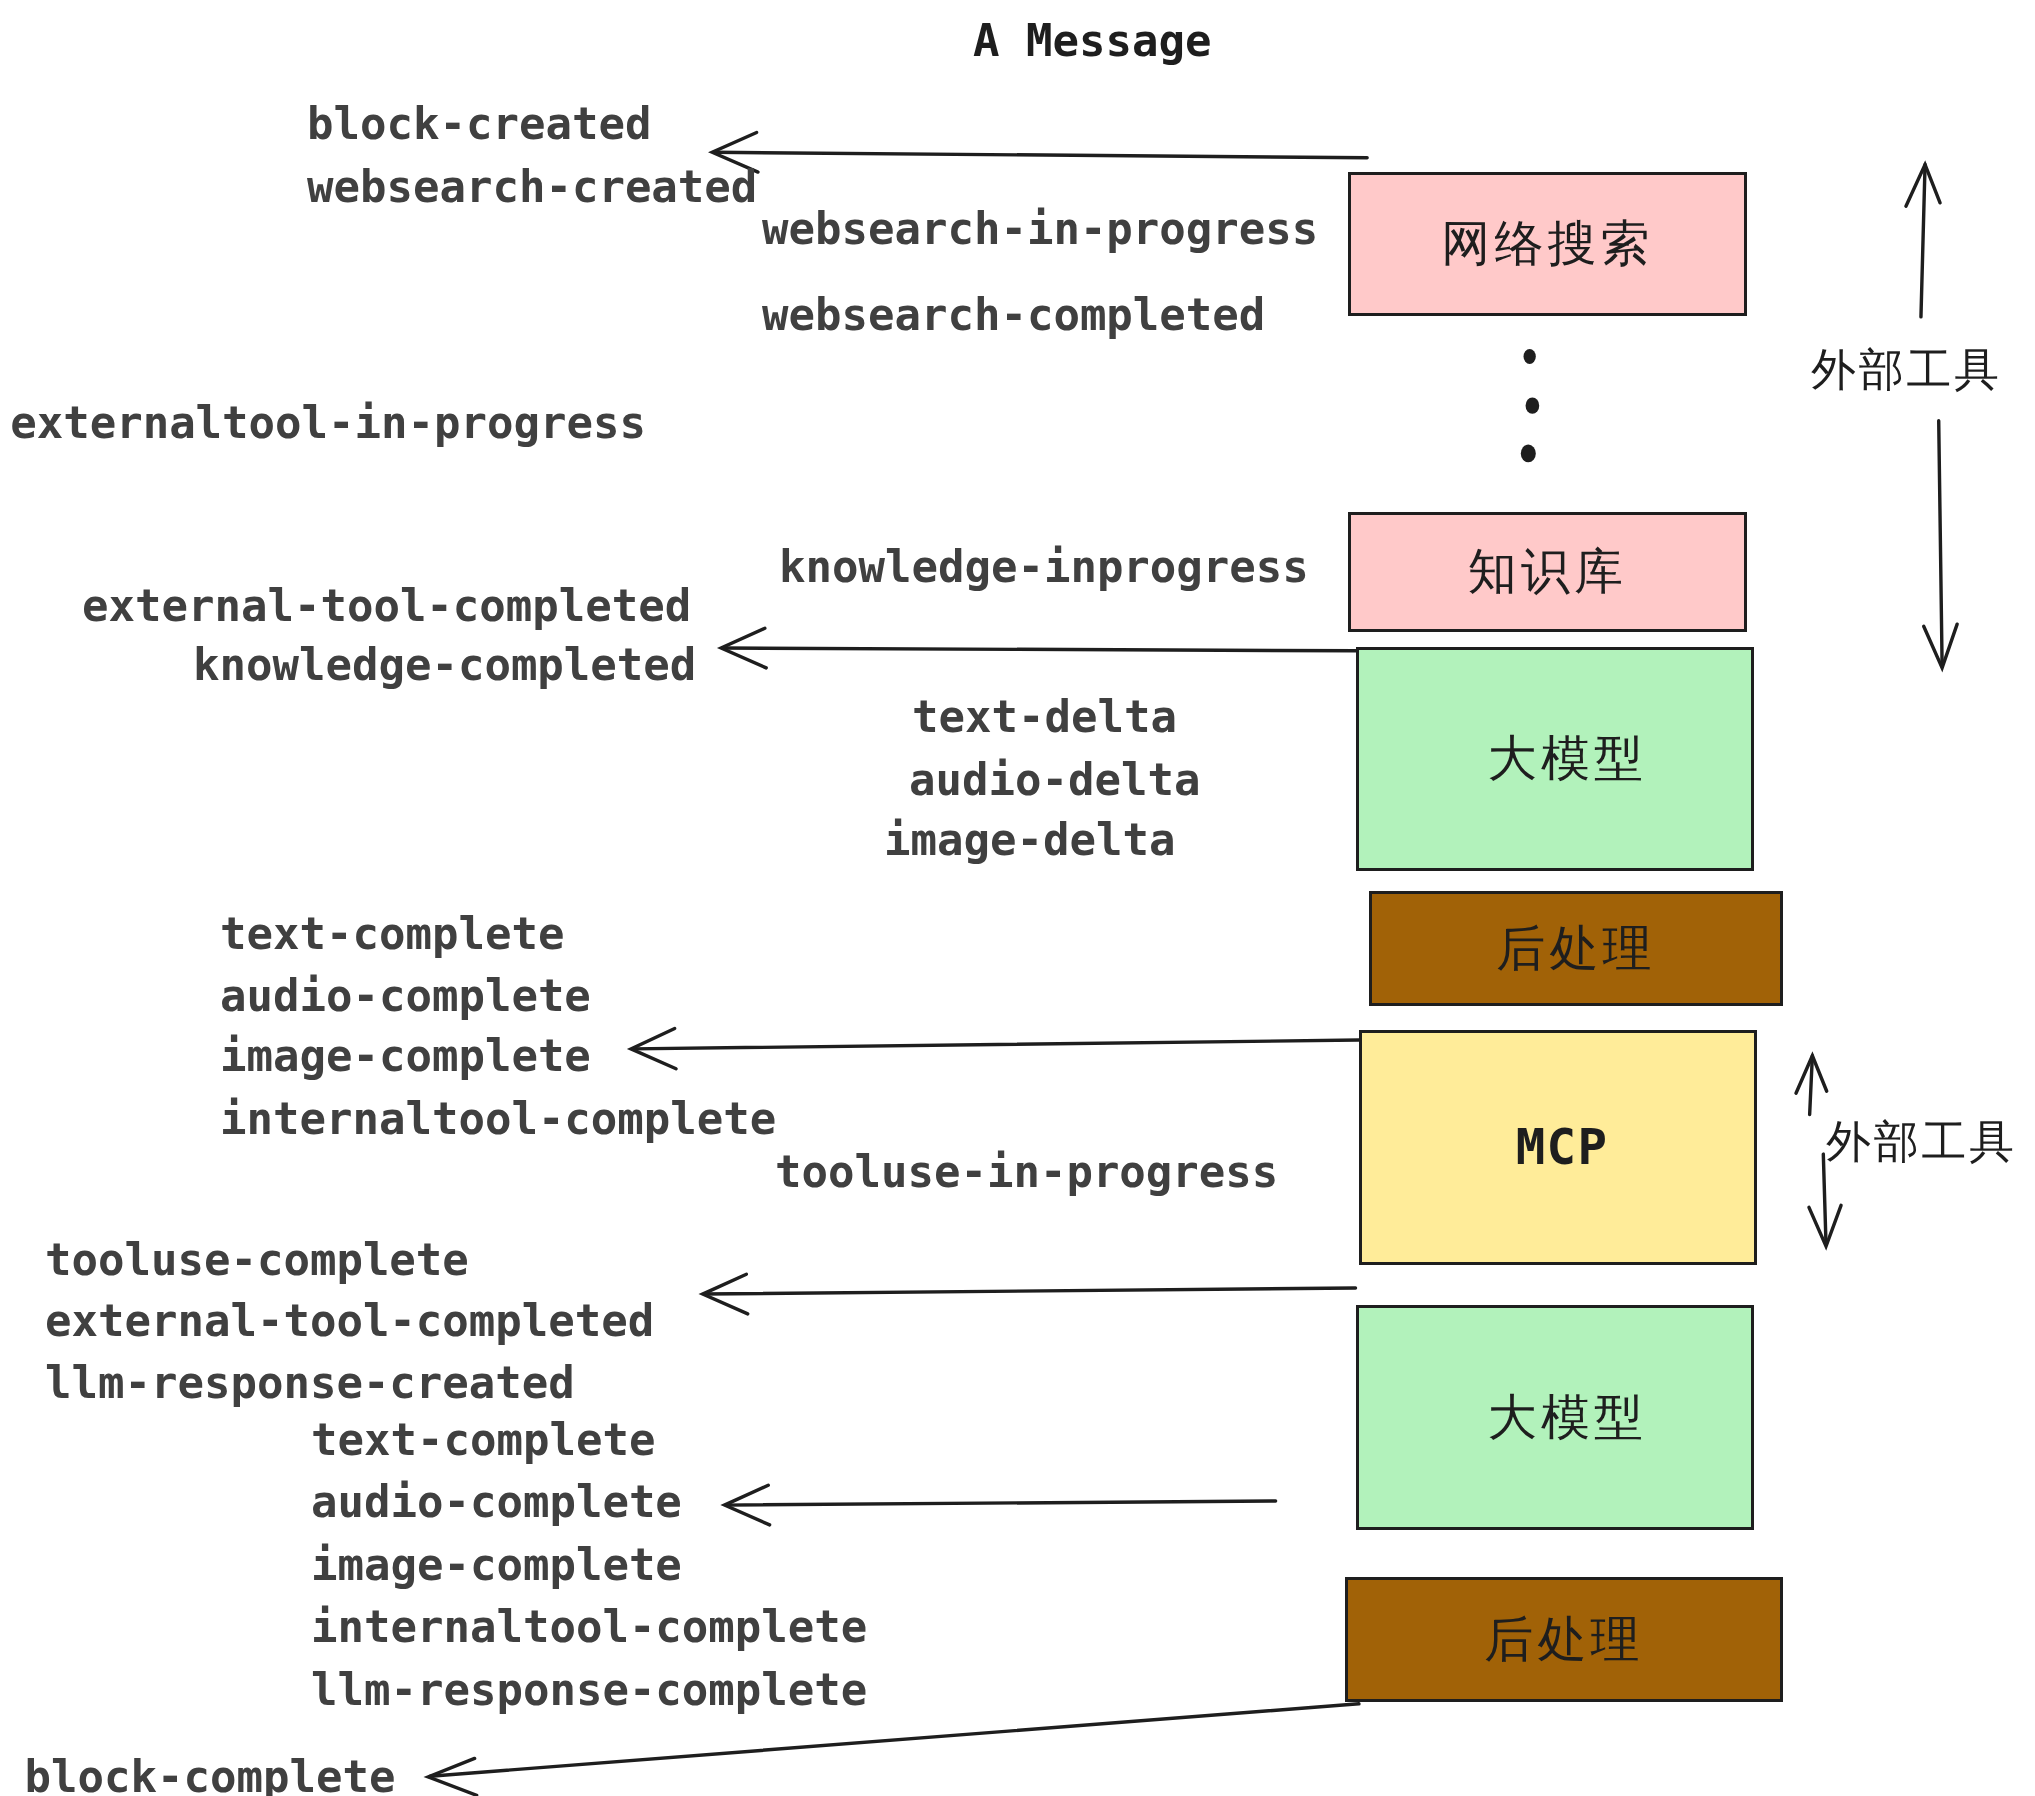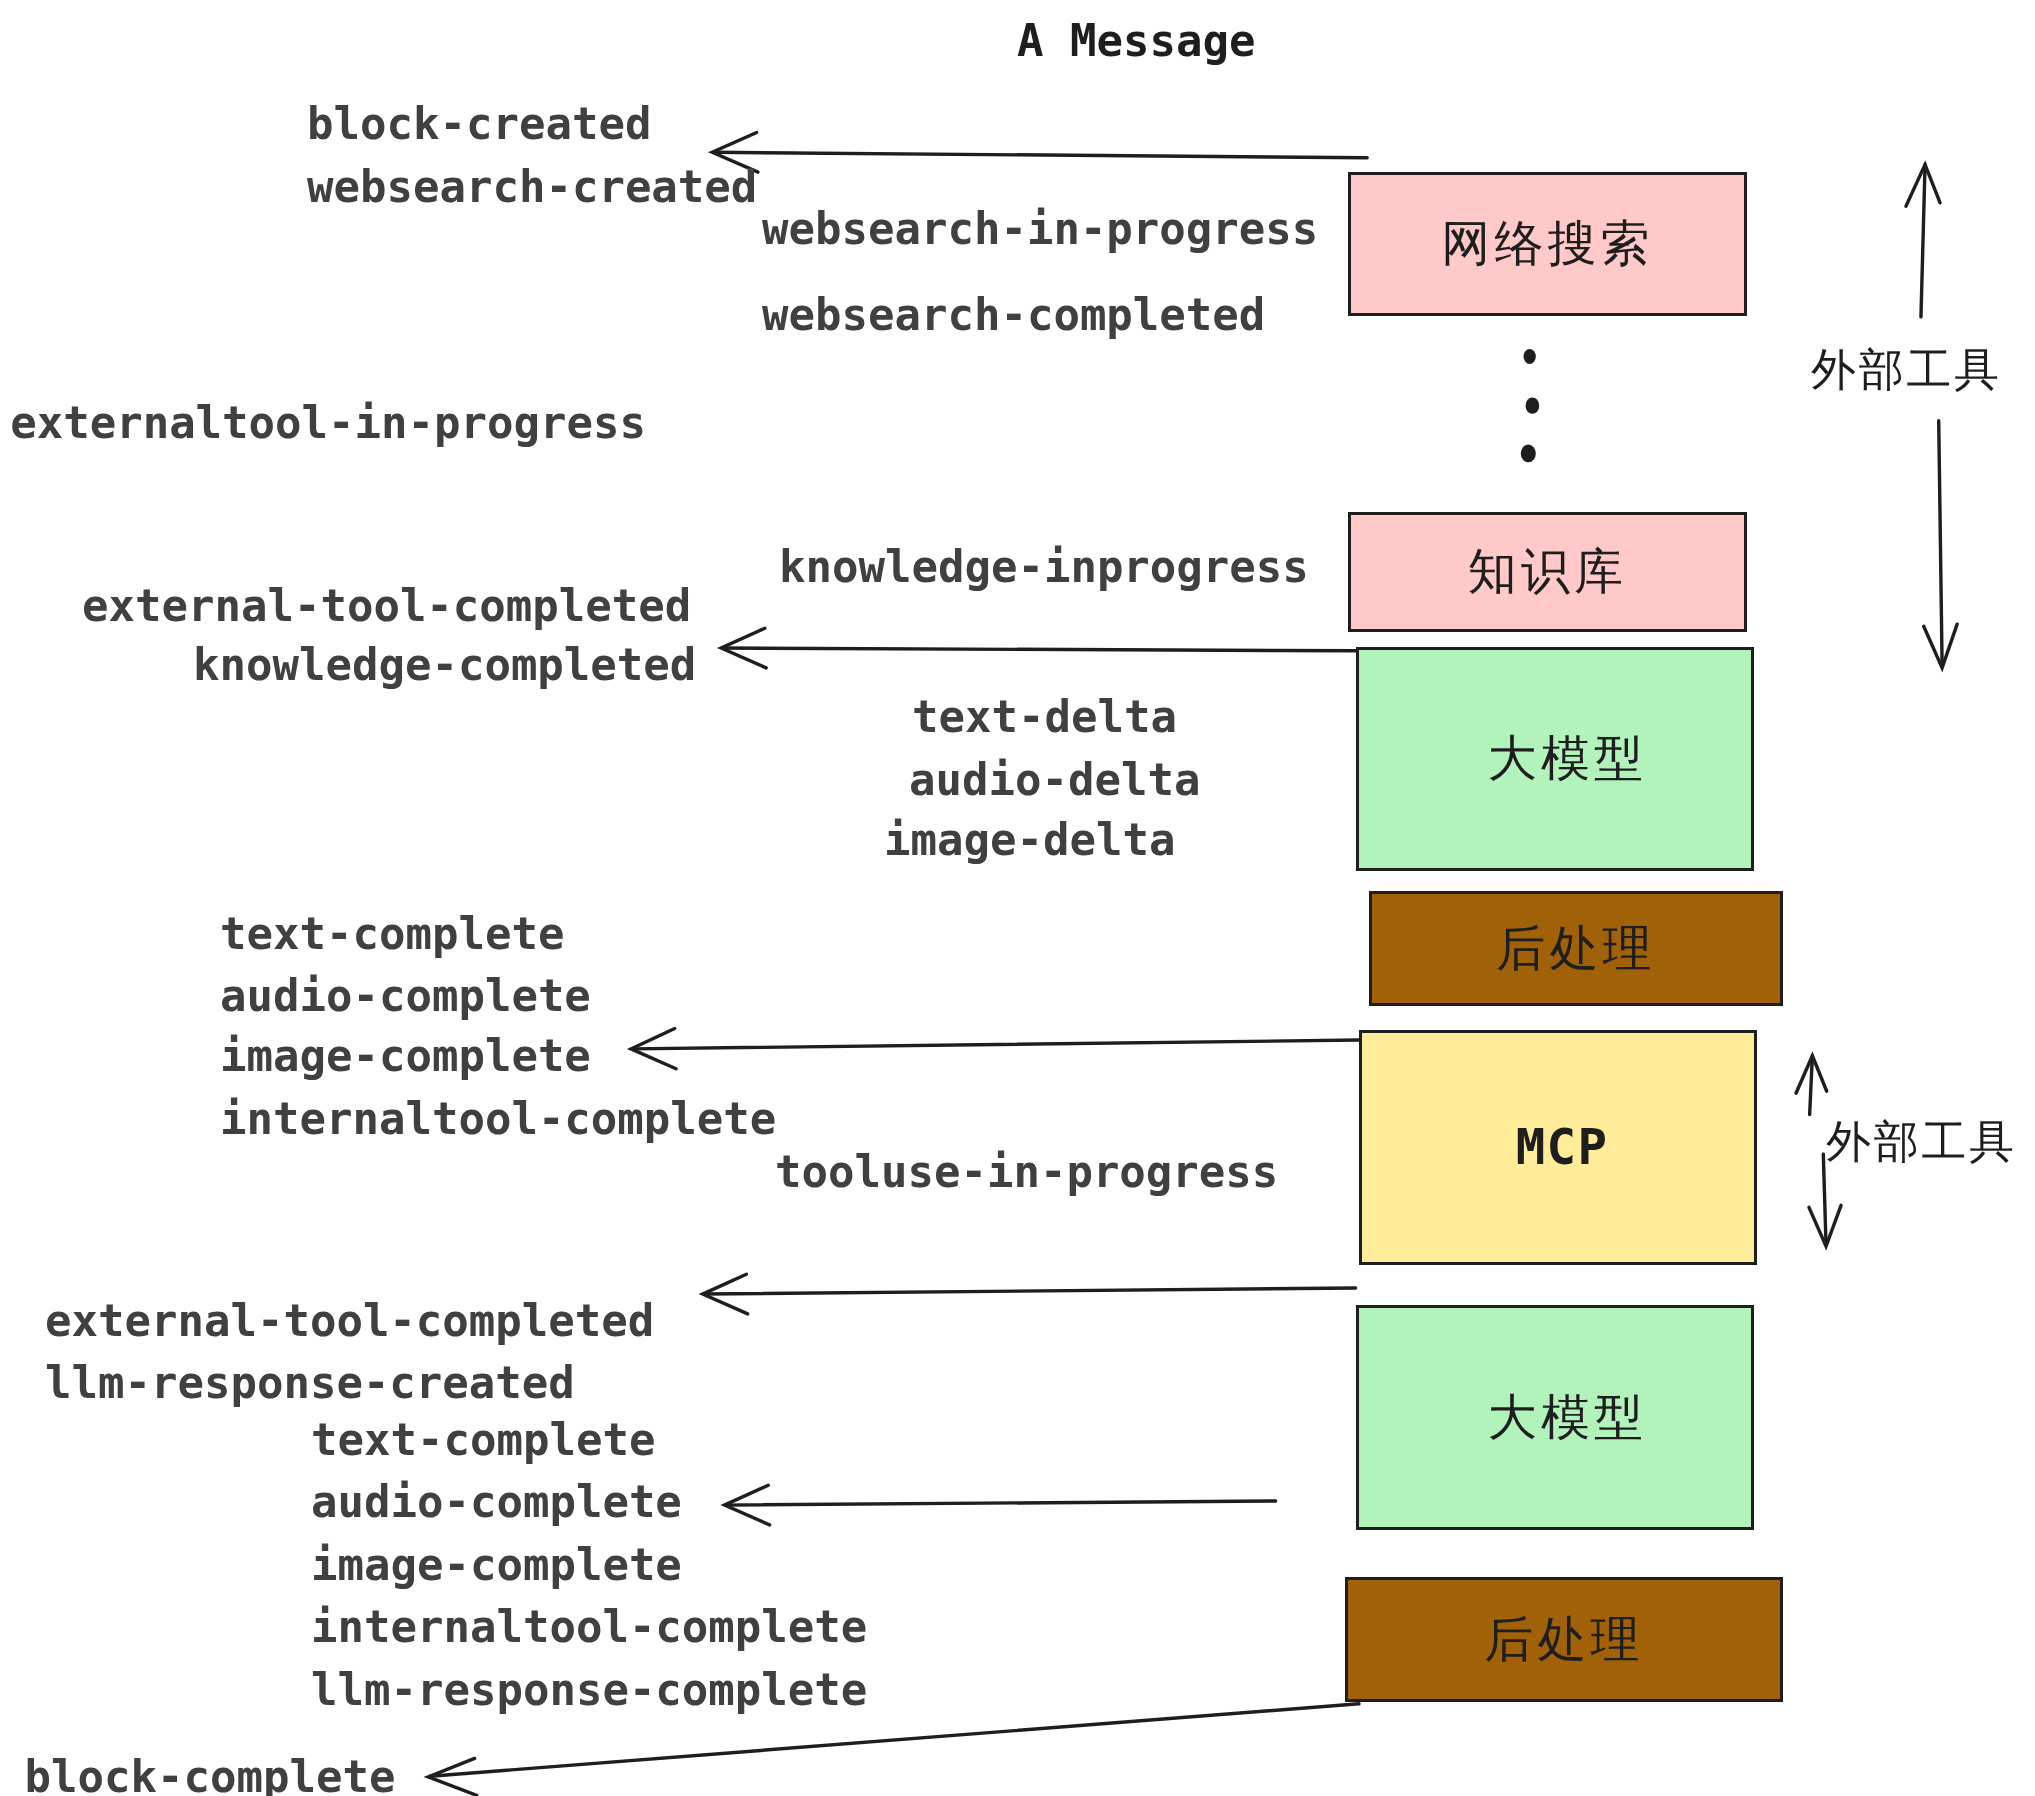--- a/index.html
+++ b/index.html
@@ -118,38 +118,39 @@
       <path d="M 2650 1632 L 2654 1546"></path>
       <path d="M 2630 1601 L 2654 1546 L 2675 1598"></path>
     </g>
 
     <g>
       <path d="M 2670 1690 L 2674 1823"></path>
       <path d="M 2649 1768 L 2674 1825 L 2696 1765"></path>
     </g>
   </svg>
 
-  <div class="title" style="left:973px; top:15px;margin-left:44px;">A Message</div>
+  <div class="title" style="left:973px; top:15px;">A Message</div>
 
   <div class="evt" style="left:307px;  top:92px;">block-created</div>
   <div class="evt" style="left:307px;  top:155px;">websearch-created</div>
   <div class="evt" style="left:762px; top:197px;">websearch-in-progress</div>
   <div class="evt" style="left:762px; top:283px;">websearch-completed</div>
   <div class="evt" style="left:10.2px;   top:391px;">externaltool-in-progress</div>
   <div class="evt" style="left:779px; top:535px;">knowledge-inprogress</div>
   <div class="evt" style="left:82px;  top:574px;">external-tool-completed</div>
   <div class="evt" style="left:193px;  top:633px;">knowledge-completed</div>
   <div class="evt" style="left:884px; top:685px;margin-left:28px;">text-delta</div>
   <div class="evt" style="left:884px; top:748px;margin-left:25px;">audio-delta</div>
   <div class="evt" style="left:884px; top:808px;">image-delta</div>
   <div class="evt" style="left:220px;  top:902px;">text-complete</div>
   <div class="evt" style="left:220px;  top:964px;">audio-complete</div>
   <div class="evt" style="left:220px;  top:1024px;">image-complete</div>
   <div class="evt" style="left:220px;  top:1087px;">internaltool-complete</div>
   <div class="evt" style="left:775px; top:1140px;">tooluse-in-progress</div>
+  <div class="evt" style="left:45px;   top:1228px;">tooluse-complete</div>
   <div class="evt" style="left:45px;   top:1289px;">external-tool-completed</div>
   <div class="evt" style="left:45px;   top:1351px;">llm-response-created</div>
   <div class="evt" style="left:311px;  top:1408px;">text-complete</div>
   <div class="evt" style="left:311px;  top:1470px;">audio-complete</div>
   <div class="evt" style="left:311px;  top:1533px;">image-complete</div>
   <div class="evt" style="left:311px;  top:1595px;">internaltool-complete</div>
   <div class="evt" style="left:311px;  top:1658px;">llm-response-complete</div>
   <div class="evt" style="left:24.6px;   top:1745px;">block-complete</div>
 
   <div class="box pink" style="left:1348px; top:172px;  width:399px; height:144px;">网络搜索</div>

